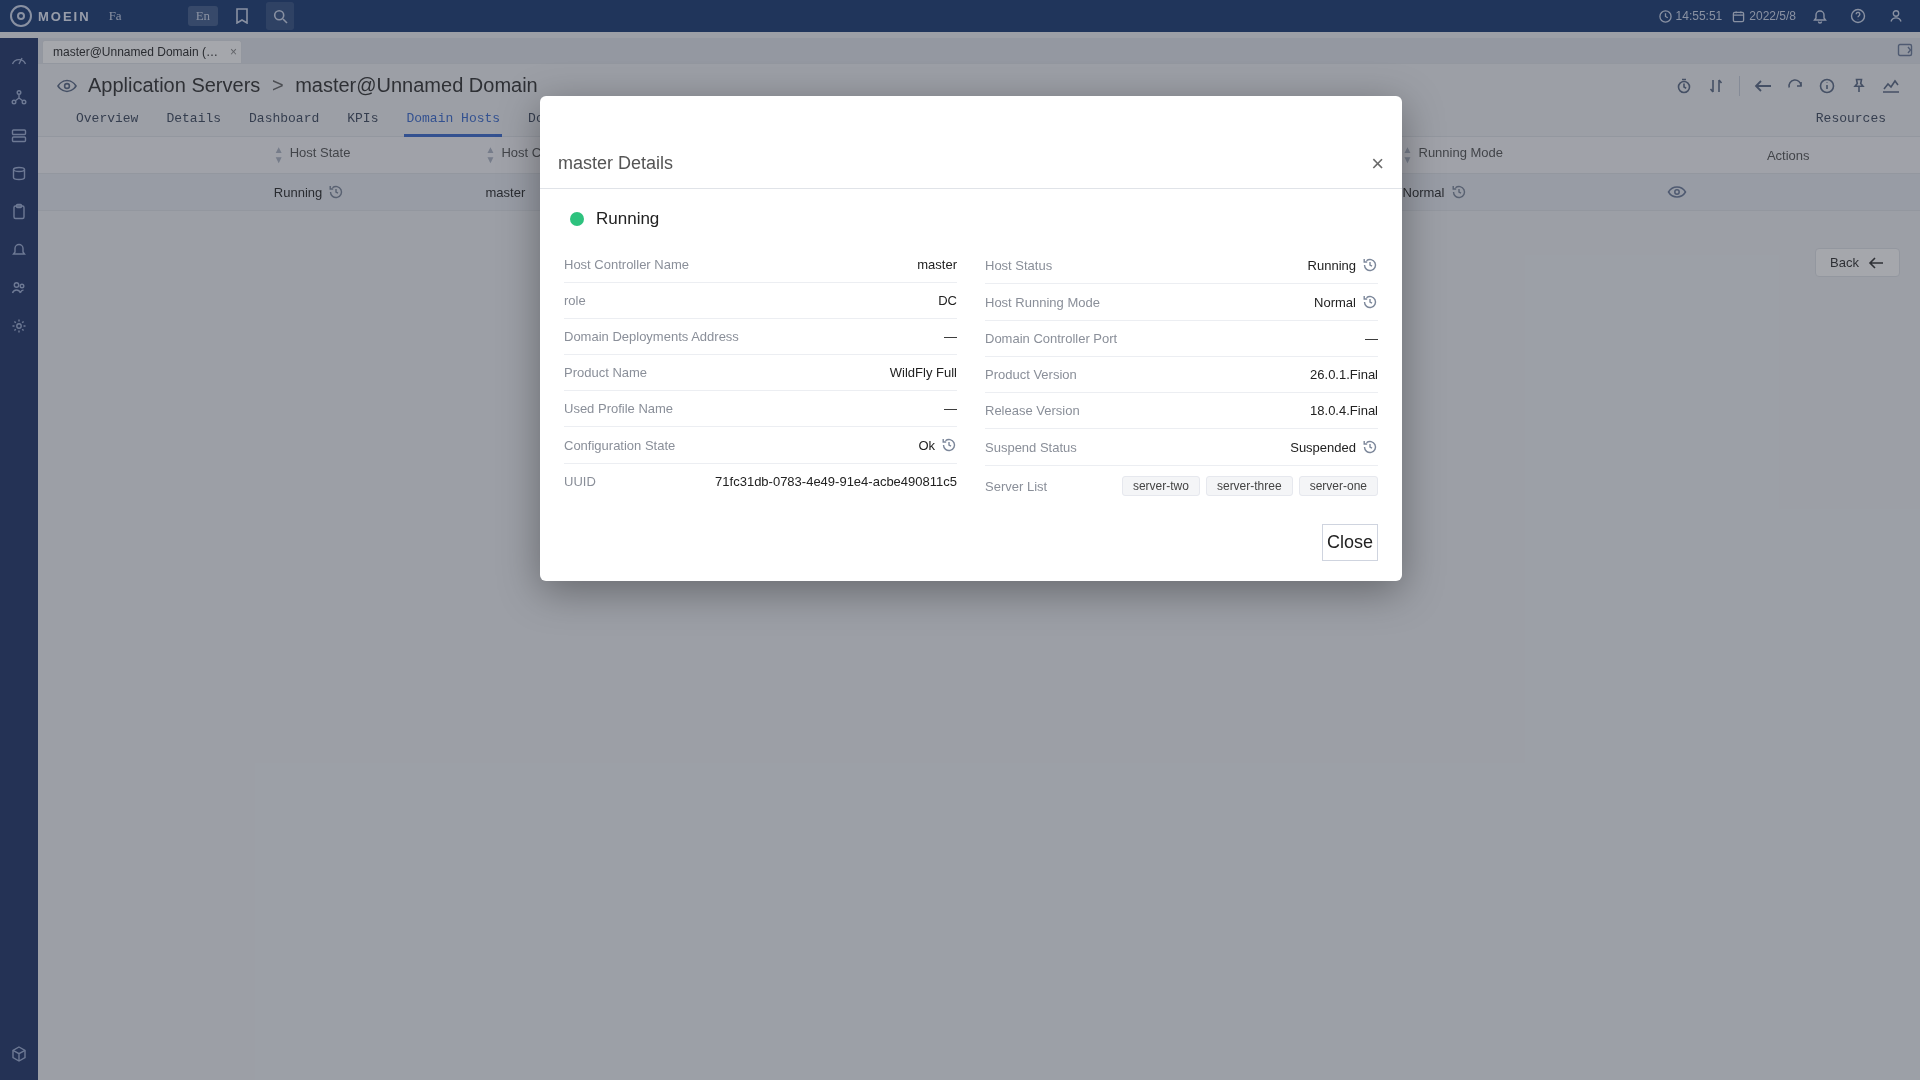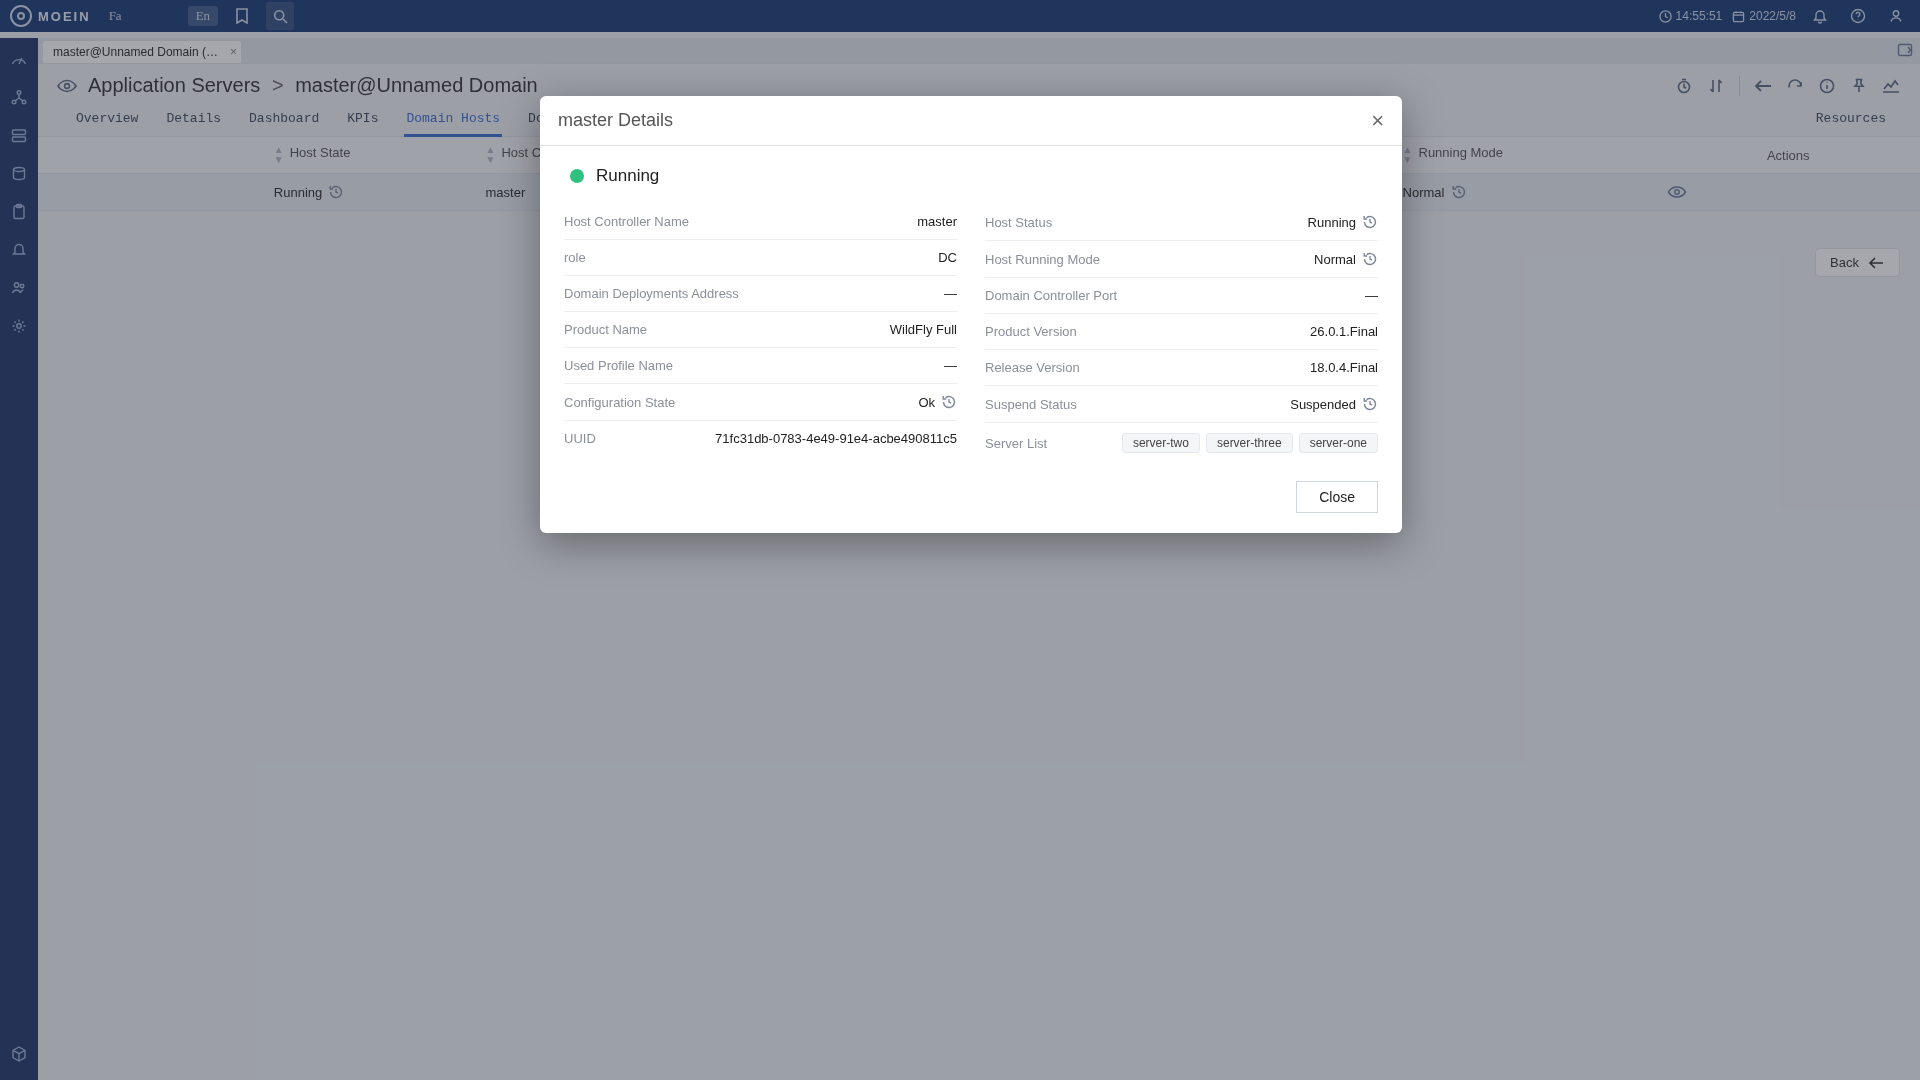--- a/index.html
+++ b/index.html
@@ -57,36 +57,36 @@
   .grid th .sort{float:left;color:#aeb5c4;margin-right:6px;font-size:10px;line-height:10px;}
   .grid td{padding:10px 10px;border-bottom:1px solid var(--border);}
   .grid tr.row{background:#e8ecf3;}
   .pill-ic{display:inline-flex;align-items:center;gap:6px;}
   .hist-ic{width:16px;height:16px;color:#7c879a;}
   .back-btn{position:absolute;right:20px;top:210px;background:#fff;border:1px solid var(--border);border-radius:4px;padding:6px 14px;font-size:13px;display:flex;align-items:center;gap:8px;cursor:pointer;color:#333;}
   .eye-col{color:#6b7a99;text-align:center;}
   
   .overlay{position:absolute;inset:0;background:rgba(40,46,58,.42);}
   .modal{position:absolute;left:540px;top:96px;width:862px;background:#fff;border-radius:6px;box-shadow:0 10px 40px rgba(0,0,0,.35);display:flex;flex-direction:column;}
-  .modal-hd{padding:14px 18px;border-bottom:1px solid var(--border);display:flex;align-items:center;}
+  .modal-hd{padding:14px 18px;border-bottom:1px solid var(--border);display:flex;align-items:center;margin-top:43px;}
   .modal-title{font-size:18px;color:#555;}
   .modal-x{margin-left:auto;font-size:22px;color:#6b6b6b;cursor:pointer;font-weight:300;line-height:18px;}
   .modal-body{padding:14px 24px 6px 24px;}
   .status-row{display:flex;align-items:center;gap:12px;margin:6px 0 18px 6px;}
   .status-dot{width:14px;height:14px;border-radius:50%;background:var(--green);}
   .status-label{font-size:17px;color:#222;}
   .kv-cols{display:flex;gap:28px;}
   .kv-col{flex:1;}
   .kv{display:flex;align-items:center;justify-content:space-between;padding:10px 0;border-bottom:1px solid #eceef2;font-size:13px;}
   .kv:last-child{border-bottom:none;}
   .kv .k{color:#8a8f99;}
   .kv .v{color:#222;display:flex;align-items:center;gap:6px;justify-content:flex-end;flex-wrap:wrap;}
   .chip{background:var(--chip);border:1px solid #e6e8ee;border-radius:3px;padding:2px 10px;font-size:12px;color:#444;}
   .modal-ft{padding:12px 24px 20px 24px;display:flex;justify-content:flex-end;}
-  .btn{background:#fff;border:1px solid #cfd4df;border-radius:0;padding:7px 22px;font-size:14px;cursor:pointer;color:#222;}
+  .btn{background:#fff;border:1px solid #cfd4df;border-radius:0;padding:7px 4px;font-size:18px;cursor:pointer;color:#222;}
   svg{display:block;}
 </style>
 </head>
 <body>
 
 <div class="topbar">
   <div class="logo">
     <span class="logo-icon"></span>
     <span>MOEIN</span>
   </div>

